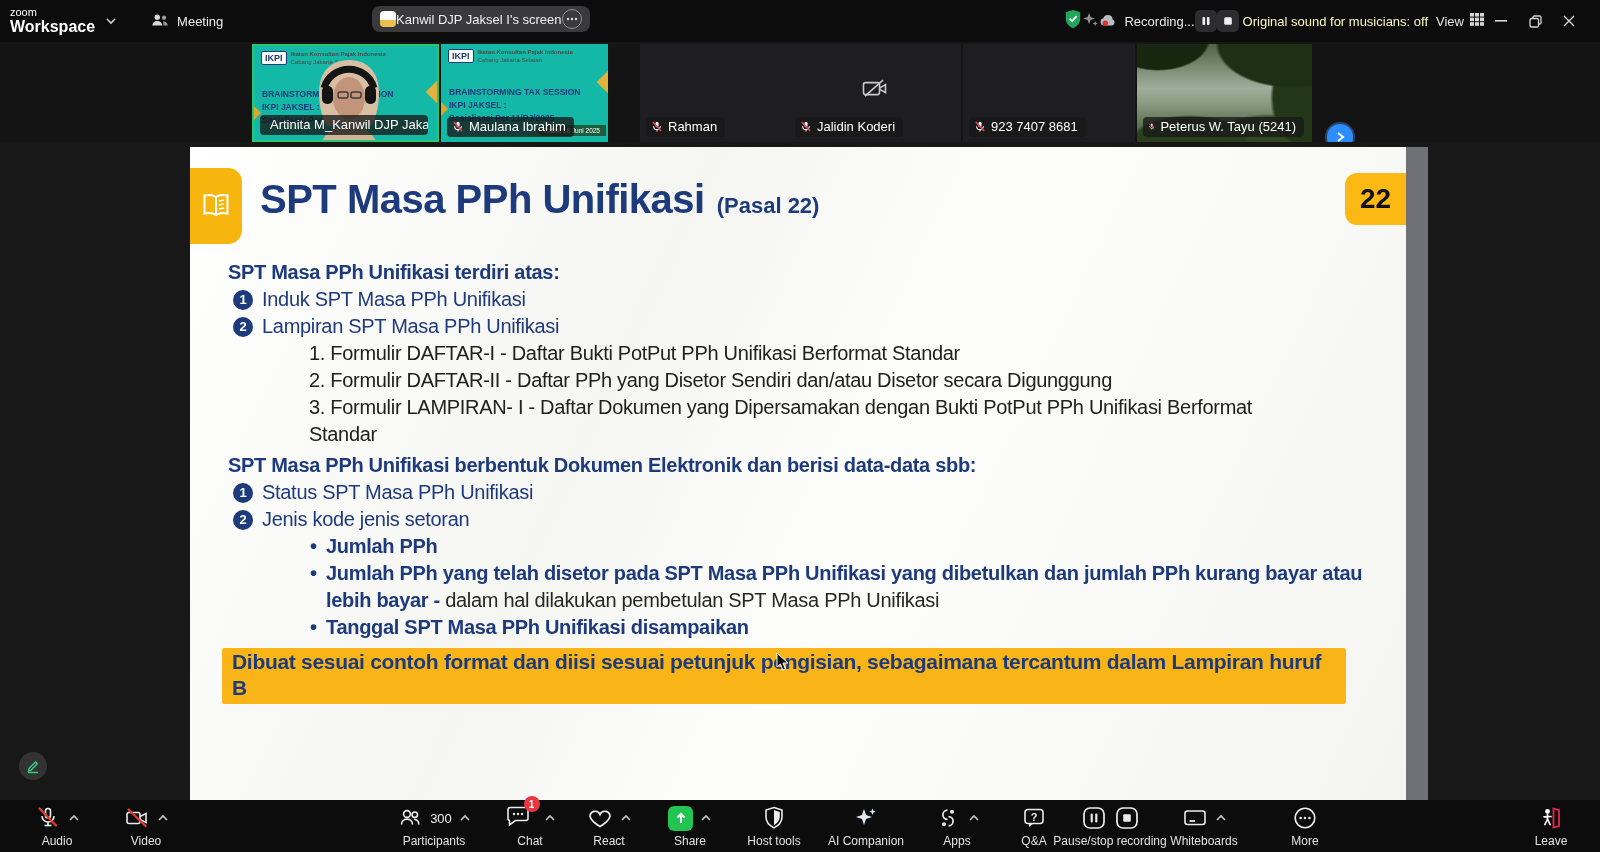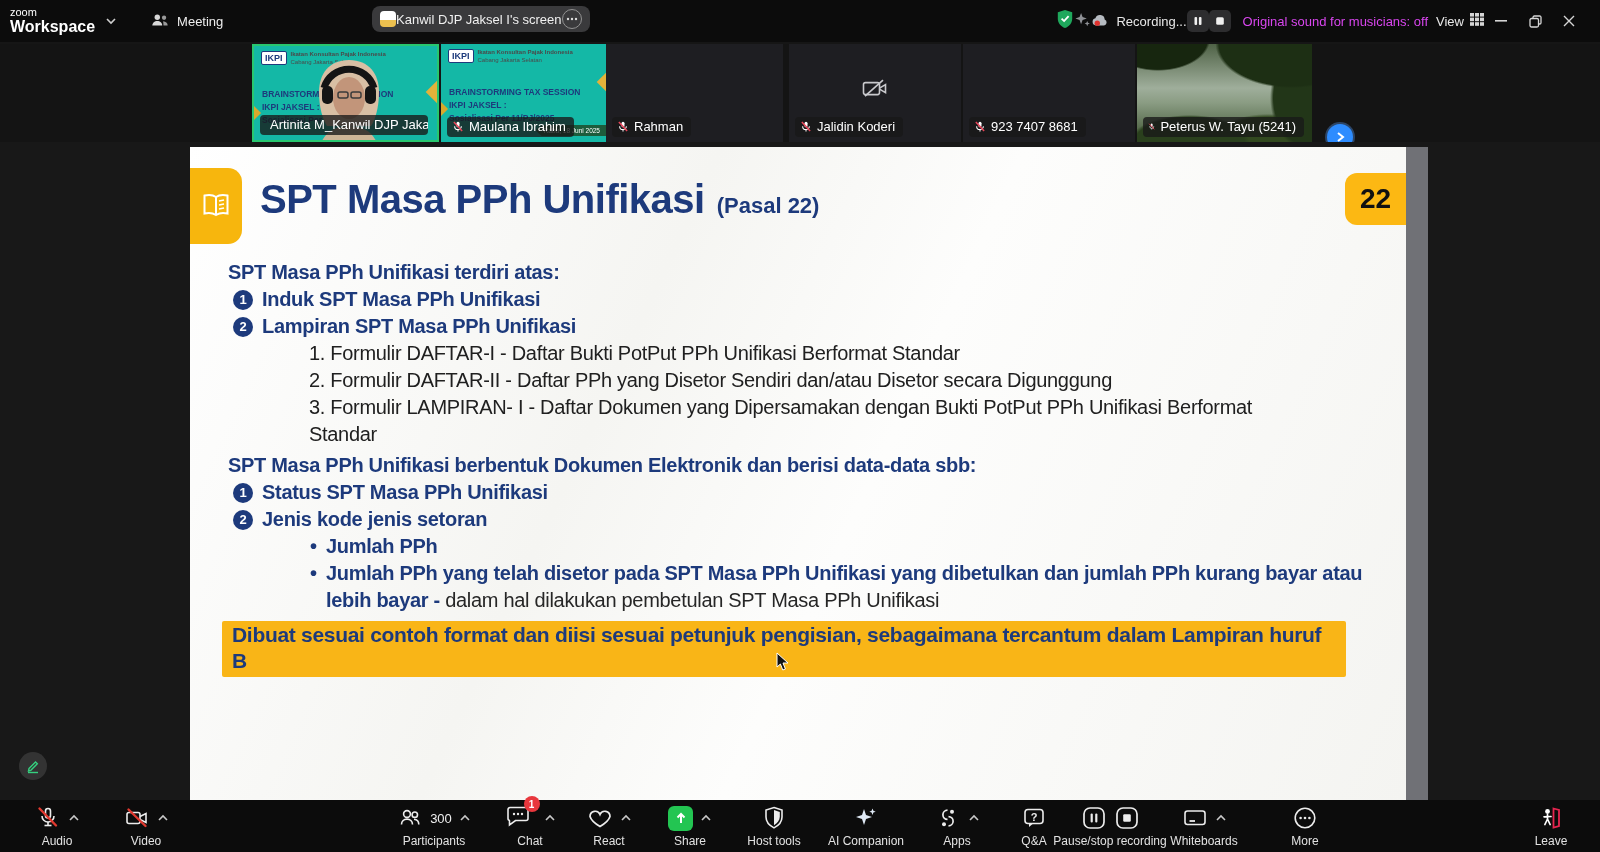--- a/index.html
+++ b/index.html
@@ -16,21 +16,21 @@
   .tb-chev{margin-left:10px;display:flex;align-items:center}
   .meeting-tab{margin-left:34px;display:flex;align-items:center;gap:8px;font-size:13px;color:#ededed}
   .share-pill{position:absolute;left:372px;top:6px;height:26px;background:#3a3a3c;border-radius:8px;
     display:flex;align-items:center;gap:0;padding:0 8px;font-size:13px;color:#f0f0f0}
   .pill-ico{width:16px;height:16px;border-radius:4px;background:linear-gradient(to top,#ecc04f 42%,#ffffff 42%)}
   .pill-dots{width:20px;height:20px;border-radius:50%;border:1.5px solid #929292;display:flex;
     align-items:center;justify-content:center}
   .tb-right{margin-left:auto;display:flex;align-items:center;padding-right:14px}
   .rec-group{display:flex;align-items:center;gap:7px;font-size:13px;color:#e8e8e8}
   .mini-btn{width:22px;height:22px;background:#2d2d2f;border-radius:5px;display:flex;align-items:center;justify-content:center}
-  .sound-label{font-size:13px;color:#d946ef;margin-left:12px}
+  .sound-label{font-size:13px;color:#fef9c3;margin-left:4px}
   .view-btn{display:flex;align-items:center;gap:6px;font-size:13px;color:#e8e8e8;margin-left:8px}
   .winbtn{width:34px;height:26px;display:flex;align-items:center;justify-content:center;color:#d6d6d6;font-size:14px}
 
   
   .filmstrip{position:absolute;left:0;top:44px;width:1600px;height:98px;background:#141414}
   .tile{position:absolute;top:0;height:98px;background:#1e1e22;overflow:hidden}
   .tile.active{border:2px solid #28c76f}
   .vbg{position:absolute;inset:0;background:#14b8a6}
   .vbg-logo{position:absolute;left:7px;top:5px;display:flex;gap:4px;align-items:flex-start}
   .vbg-logobox{background:#fff;border:1px solid #1d3a7c;color:#1d3a7c;font-weight:bold;font-size:9px;
@@ -70,21 +70,21 @@
   .pagebadge{position:absolute;right:0;top:26px;width:61px;height:52px;background:#fcb813;
     border-radius:12px 0 0 12px;display:flex;align-items:center;justify-content:center;
     font-size:28px;font-weight:bold;color:#111}
   .content{position:absolute;left:38px;top:112px;width:1150px;font-size:20px;letter-spacing:-.3px;color:#202020}
   .sline{line-height:27px}
   .sline.heading{font-weight:bold;color:#1d3a7c}
   .sline.h2{margin-top:4px}
   .sline.numbered{display:flex;align-items:center}
   .circ{flex:0 0 auto;width:20px;height:20px;margin-left:5px;margin-right:9px;border-radius:50%;
     background:#1d3a7c;color:#fff;font-size:13px;font-weight:bold;display:flex;align-items:center;justify-content:center}
-  .numbered .ntext{font-weight:bold;color:#1d3a7c}
+  .numbered .ntext{font-weight:normal;color:#1d3a7c}
   .sline.plain{padding-left:81px;max-width:1041px}
   .sline.bullet{position:relative;padding-left:98px;max-width:1140px;font-weight:bold;color:#1d3a7c}
   .sline.bullet::before{content:"\2022";position:absolute;left:82px;color:#1d3a7c;font-weight:bold}
   .sline.bullet .rest{font-weight:normal;color:#262626}
   .highlight{margin-top:7px;margin-left:-6px;width:1124px;background:#f9b517;border-radius:2px;
     padding:1px 12px 3px 10px;font-size:21px;line-height:26px;font-weight:bold;color:#1d3a7c}
   .pencilbtn{position:absolute;left:19px;top:610px;width:28px;height:28px;border-radius:50%;
     background:#333;display:flex;align-items:center;justify-content:center}
   .cursor{position:absolute;left:776px;top:510px}
 
@@ -265,21 +265,21 @@
         <svg width="12" height="13" viewBox="0 0 16 16" fill="#fff" stroke="#fff">
             <rect x="6" y="1.5" width="4" height="7.5" rx="2" stroke="none"></rect>
             <path d="M3.5 7.5a4.5 4.5 0 0 0 9 0" fill="none" stroke-width="1.4"></path>
             <line x1="8" y1="12" x2="8" y2="14.5" stroke-width="1.4"></line>
             <line x1="2.5" y1="2" x2="13.5" y2="14" stroke="#e8455a" stroke-width="2"></line>
           </svg>
         <span>Maulana Ibrahim</span>
       </div>
     </div>
 
-    <div class="tile" style="left:606px;width:177px">
+    <div class="tile" style="left:640px;width:177px">
       <div class="namepill">
         <svg width="12" height="13" viewBox="0 0 16 16" fill="#fff" stroke="#fff">
             <rect x="6" y="1.5" width="4" height="7.5" rx="2" stroke="none"></rect>
             <path d="M3.5 7.5a4.5 4.5 0 0 0 9 0" fill="none" stroke-width="1.4"></path>
             <line x1="8" y1="12" x2="8" y2="14.5" stroke-width="1.4"></line>
             <line x1="2.5" y1="2" x2="13.5" y2="14" stroke="#e8455a" stroke-width="2"></line>
           </svg>
         <span>Rahman</span>
       </div>
     </div>
@@ -369,20 +369,21 @@
         <div class="sline numbered">
           <span class="circ">1</span>
           <span class="ntext">Status SPT Masa PPh Unifikasi</span>
         </div>
         <div class="sline numbered">
           <span class="circ">2</span>
           <span class="ntext">Jenis kode jenis setoran</span>
         </div>
         <div class="sline bullet">Jumlah PPh</div>
         <div class="sline bullet"><span>Jumlah PPh yang telah disetor pada SPT Masa PPh Unifikasi yang dibetulkan dan jumlah PPh kurang bayar atau lebih bayar -</span><span class="rest"> dalam hal dilakukan pembetulan SPT Masa PPh Unifikasi</span></div>
+        <div class="sline bullet">Tanggal SPT Masa PPh Unifikasi disampaikan</div>
         <div class="highlight">Dibuat sesuai contoh format dan diisi sesuai petunjuk pengisian, sebagaimana tercantum dalam Lampiran huruf B</div>
       </div>
     </div>
     <div class="scrollstrip"></div>
 
     <span class="pencilbtn">
       <svg width="16" height="16" viewBox="0 0 16 16">
           <path d="M4 10.5L10.5 4l1.8 1.8L5.8 12.3 3.5 13z" fill="none" stroke="#35d07f" stroke-width="1.4"></path>
           <line x1="3" y1="14.5" x2="13" y2="14.5" stroke="#35d07f" stroke-width="1.4"></line>
         </svg>

